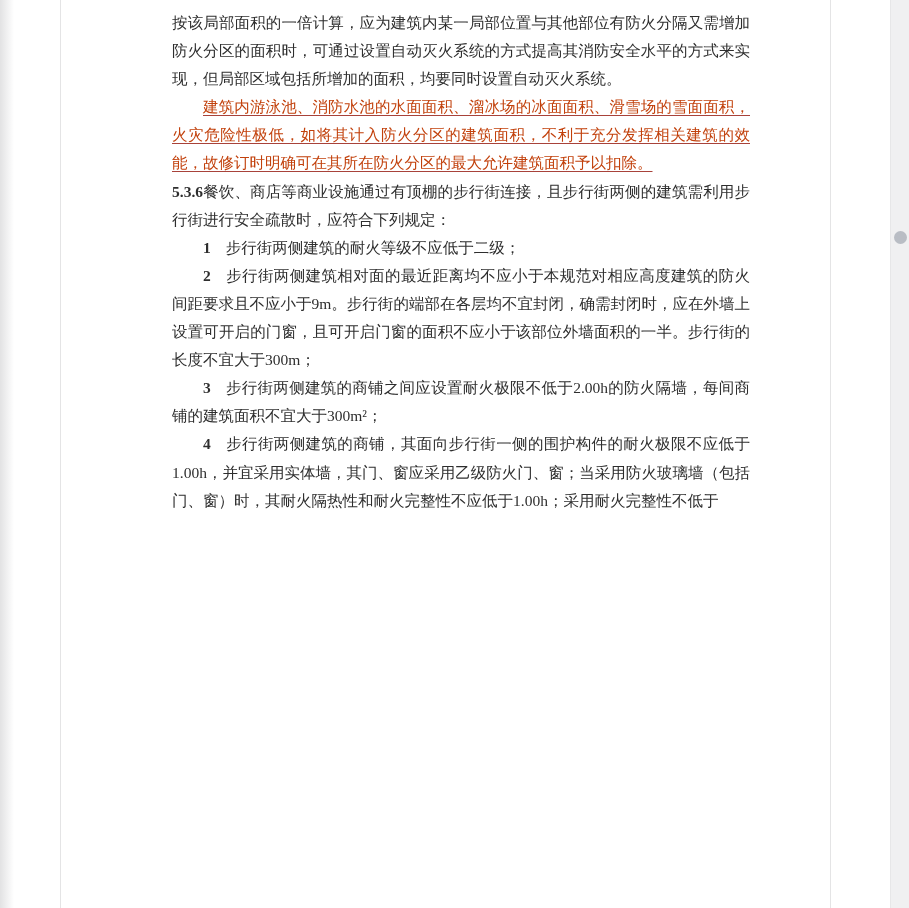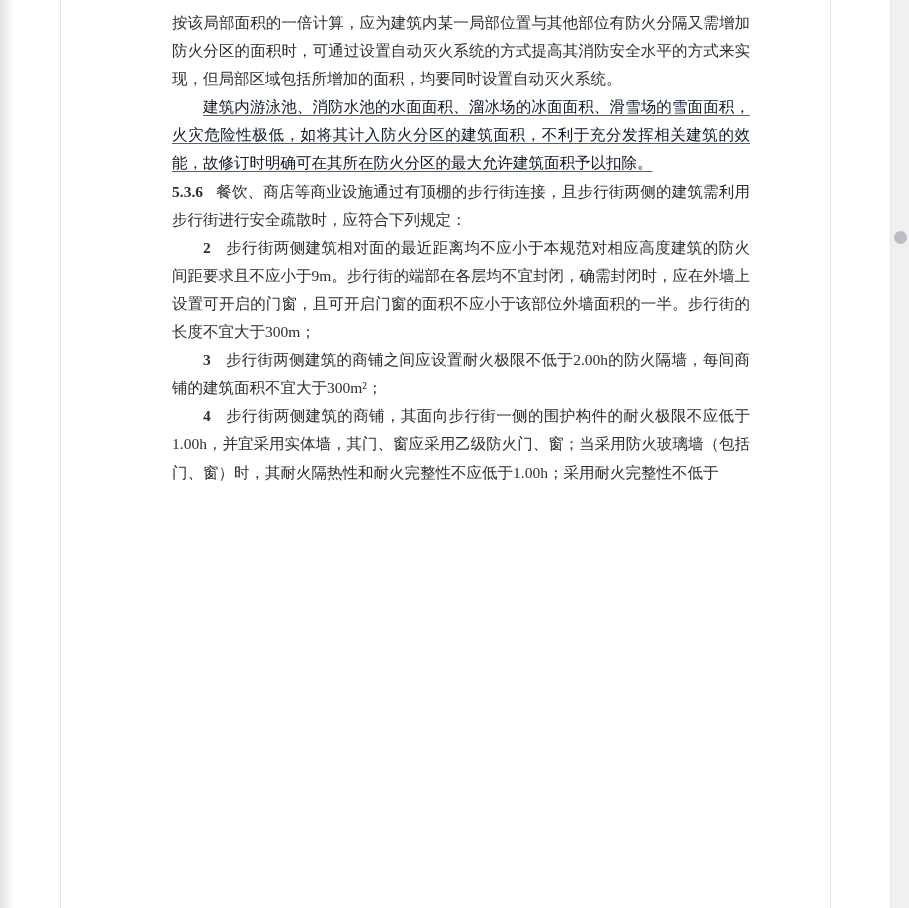--- a/index.html
+++ b/index.html
@@ -27,28 +27,28 @@
   .scan-line.right{left:830px;}
   
   .text-col{
     position:absolute;left:172px;top:9px;width:578px;
     font-size:15.5px;line-height:28.1px;color:#2e2e2e;
     text-align:justify;text-justify:inter-ideograph;
   }
   .para{margin:0;}
   .indent{text-indent:31px;}
   .red{
-    color:#0f172a;
+    color:#c2410c;
     text-decoration:underline;
     text-decoration-color:#a8423a;
     text-decoration-thickness:1px;
     text-underline-offset:3px;
   }
   .num{font-weight:bold;}
-  .clause .num{margin-right:13px;}
+  .clause .num{margin-right:0;}
   .item .num{margin-right:15px;}
 </style>
 </head>
 <body>
 
 <div class="left-shadow"></div>
 <div class="scan-line left"></div>
 <div class="scan-line right"></div>
 
 <div class="text-col">
@@ -61,20 +61,23 @@
     <span>建筑内游泳池、消防水池的水面面积、溜冰场的冰面面积、滑雪场的雪面面积，火灾危险性极低，如将其计入防火分区的建筑面积，不利于充分发挥相关建筑的效能，故修订时明确可在其所在防火分区的最大允许建筑面积予以扣除。</span>
   </p>
 
 
 
 
   <p class="para clause">
     <span class="num">5.3.6</span><span>餐饮、商店等商业设施通过有顶棚的步行街连接，且步行街两侧的建筑需利用步行街进行安全疏散时，应符合下列规定：</span>
   </p>
 
+  <p class="para indent item">
+    <span class="num">1</span><span>步行街两侧建筑的耐火等级不应低于二级；</span>
+  </p>
 
   <p class="para indent item">
     <span class="num">2</span><span>步行街两侧建筑相对面的最近距离均不应小于本规范对相应高度建筑的防火间距要求且不应小于9m。步行街的端部在各层均不宜封闭，确需封闭时，应在外墙上设置可开启的门窗，且可开启门窗的面积不应小于该部位外墙面积的一半。步行街的长度不宜大于300m；</span>
   </p>
 
   <p class="para indent item">
     <span class="num">3</span><span>步行街两侧建筑的商铺之间应设置耐火极限不低于2.00h的防火隔墙，每间商铺的建筑面积不宜大于300m²；</span>
   </p>
 
   <p class="para indent item">

